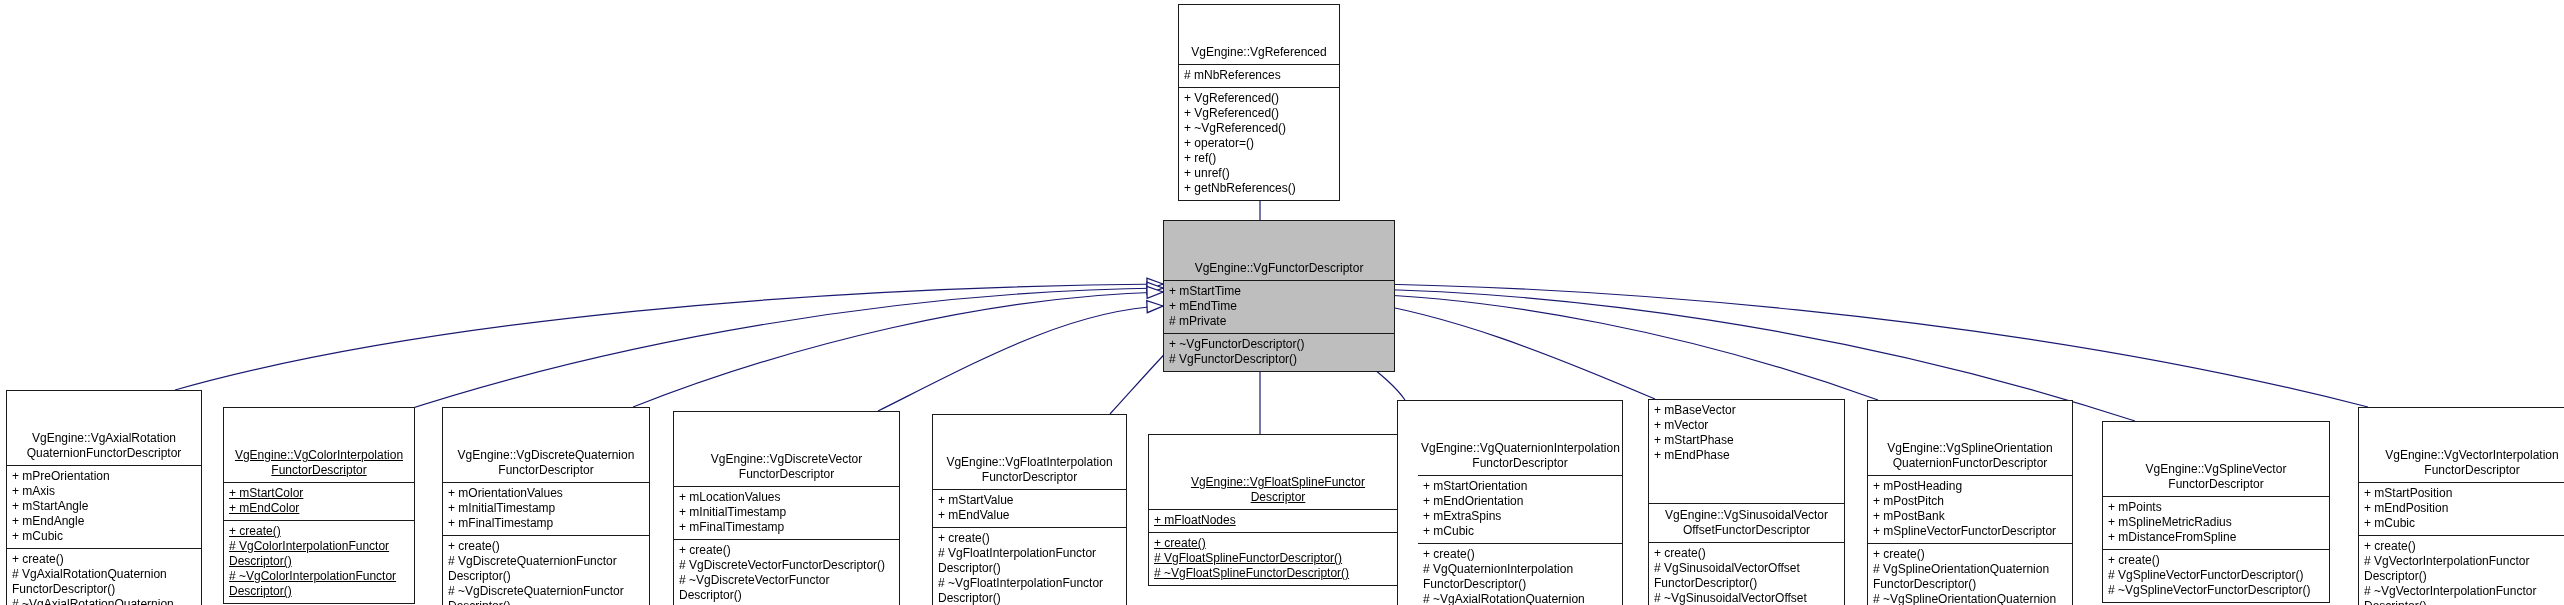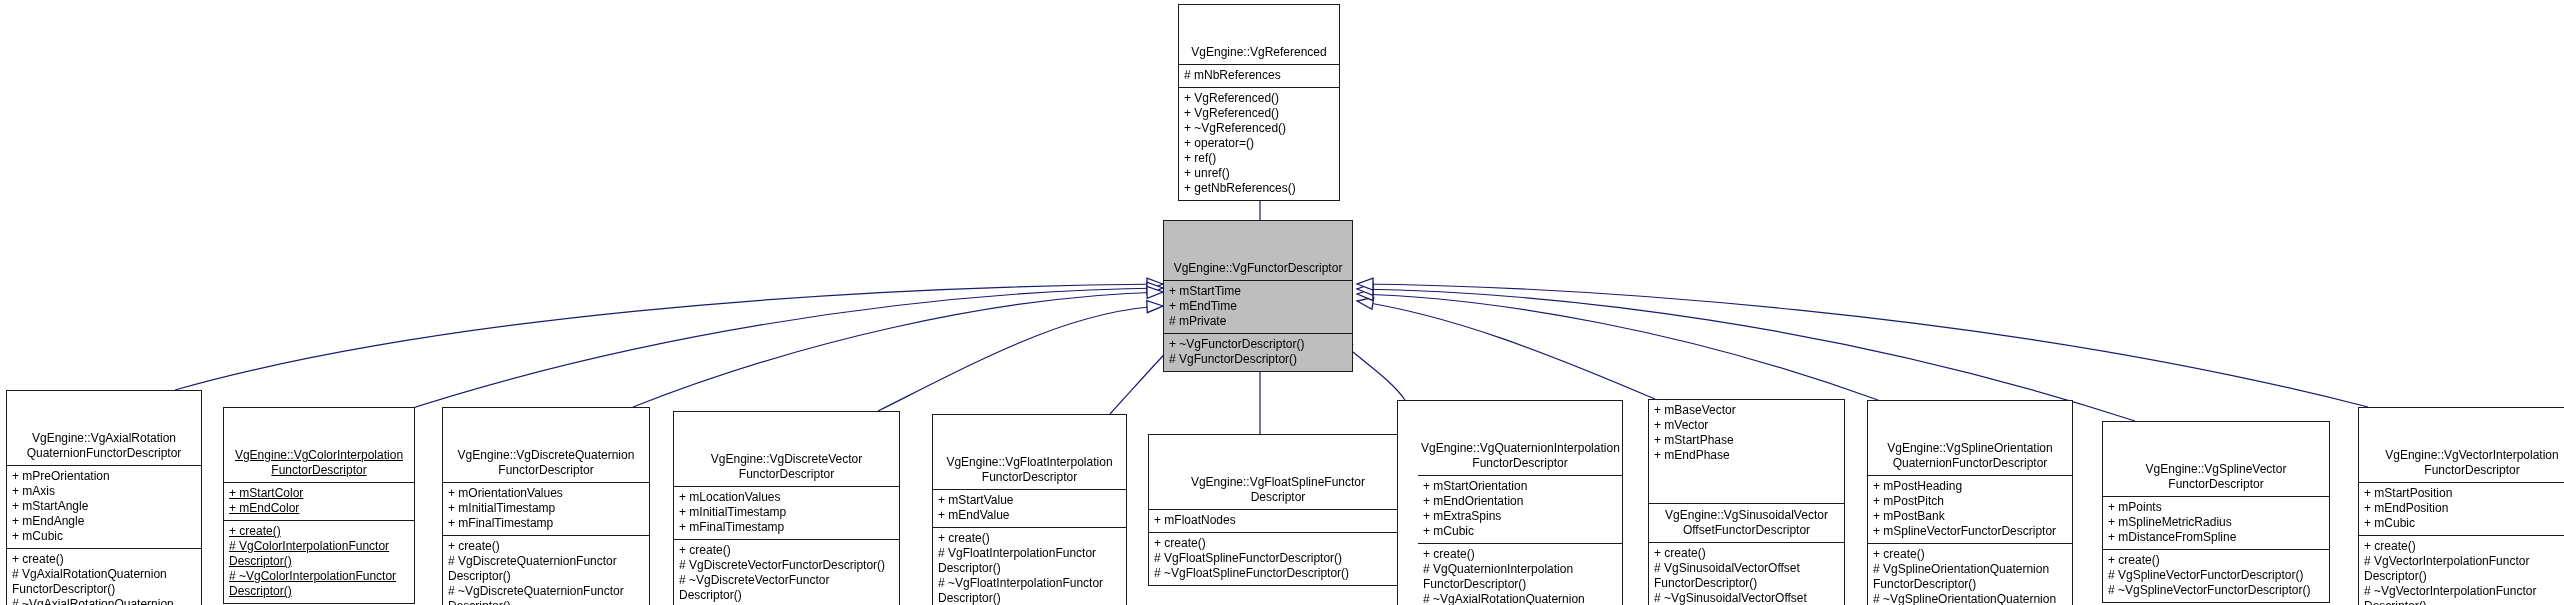--- a/index.html
+++ b/index.html
@@ -53,21 +53,21 @@
         <path d="M1878,400 C1690,332 1500,298 1357,294" fill="none" stroke="#191970" stroke-width="1.2" marker-end="url(#inh)"></path>
         <path d="M2135,421 C1840,325 1555,292 1357,289" fill="none" stroke="#191970" stroke-width="1.2" marker-end="url(#inh)"></path>
         <path d="M2368,407 C1990,310 1560,286 1357,284" fill="none" stroke="#191970" stroke-width="1.2" marker-end="url(#inh)"></path>
       </svg></div>
 
 <div class="class-box" style="left: 1178px; top: 4px; width: 162px; min-height: 164px;">
       <div class="compartment title">VgEngine::VgReferenced</div>
       <div class="compartment attrs"><div class="member-line"># mNbReferences</div></div>
       <div class="compartment methods"><div class="member-line">+ VgReferenced()</div><div class="member-line">+ VgReferenced()</div><div class="member-line">+ ~VgReferenced()</div><div class="member-line">+ operator=()</div><div class="member-line">+ ref()</div><div class="member-line">+ unref()</div><div class="member-line">+ getNbReferences()</div></div>
     </div>
-    <div class="class-box highlight" style="left: 1163px; top: 220px; width: 190px; min-height: 118px;">
+    <div class="class-box highlight" style="left: 1163px; top: 220px; width: 232px; min-height: 118px;">
       <div class="compartment title">VgEngine::VgFunctorDescriptor</div>
       <div class="compartment attrs"><div class="member-line">+ mStartTime</div><div class="member-line">+ mEndTime</div><div class="member-line"># mPrivate</div></div>
       <div class="compartment methods"><div class="member-line">+ ~VgFunctorDescriptor()</div><div class="member-line"># VgFunctorDescriptor()</div></div>
     </div>
     <div class="class-box" style="left: 6px; top: 390px; width: 196px; min-height: 198px;">
       <div class="compartment title">VgEngine::VgAxialRotation
 QuaternionFunctorDescriptor</div>
       <div class="compartment attrs"><div class="member-line">+ mPreOrientation</div><div class="member-line">+ mAxis</div><div class="member-line">+ mStartAngle</div><div class="member-line">+ mEndAngle</div><div class="member-line">+ mCubic</div></div>
       <div class="compartment methods"><div class="member-line">+ create()</div><div class="member-line"># VgAxialRotationQuaternion
 FunctorDescriptor()</div><div class="member-line"># ~VgAxialRotationQuaternion
@@ -97,21 +97,21 @@
 Descriptor()</div></div>
     </div>
     <div class="class-box" style="left: 932px; top: 414px; width: 195px; min-height: 158px;">
       <div class="compartment title">VgEngine::VgFloatInterpolation
 FunctorDescriptor</div>
       <div class="compartment attrs"><div class="member-line">+ mStartValue</div><div class="member-line">+ mEndValue</div></div>
       <div class="compartment methods"><div class="member-line">+ create()</div><div class="member-line"># VgFloatInterpolationFunctor
 Descriptor()</div><div class="member-line"># ~VgFloatInterpolationFunctor
 Descriptor()</div></div>
     </div>
-    <div class="class-box" style="left: 1148px; top: 434px; width: 260px; min-height: 121px;">
+    <div class="class-box" style="left: 1148px; top: 434px; width: 260px; min-height: 121px; text-decoration: underline;">
       <div class="compartment title">VgEngine::VgFloatSplineFunctor
 Descriptor</div>
       <div class="compartment attrs"><div class="member-line">+ mFloatNodes</div></div>
       <div class="compartment methods"><div class="member-line">+ create()</div><div class="member-line"># VgFloatSplineFunctorDescriptor()</div><div class="member-line"># ~VgFloatSplineFunctorDescriptor()</div></div>
     </div>
     <div class="class-box" style="left: 1397px; top: 400px; width: 226px; min-height: 193px; padding-left: 20px;">
       <div class="compartment title">VgEngine::VgQuaternionInterpolation
 FunctorDescriptor</div>
       <div class="compartment attrs"><div class="member-line">+ mStartOrientation</div><div class="member-line">+ mEndOrientation</div><div class="member-line">+ mExtraSpins</div><div class="member-line">+ mCubic</div></div>
       <div class="compartment methods"><div class="member-line">+ create()</div><div class="member-line"># VgQuaternionInterpolation

